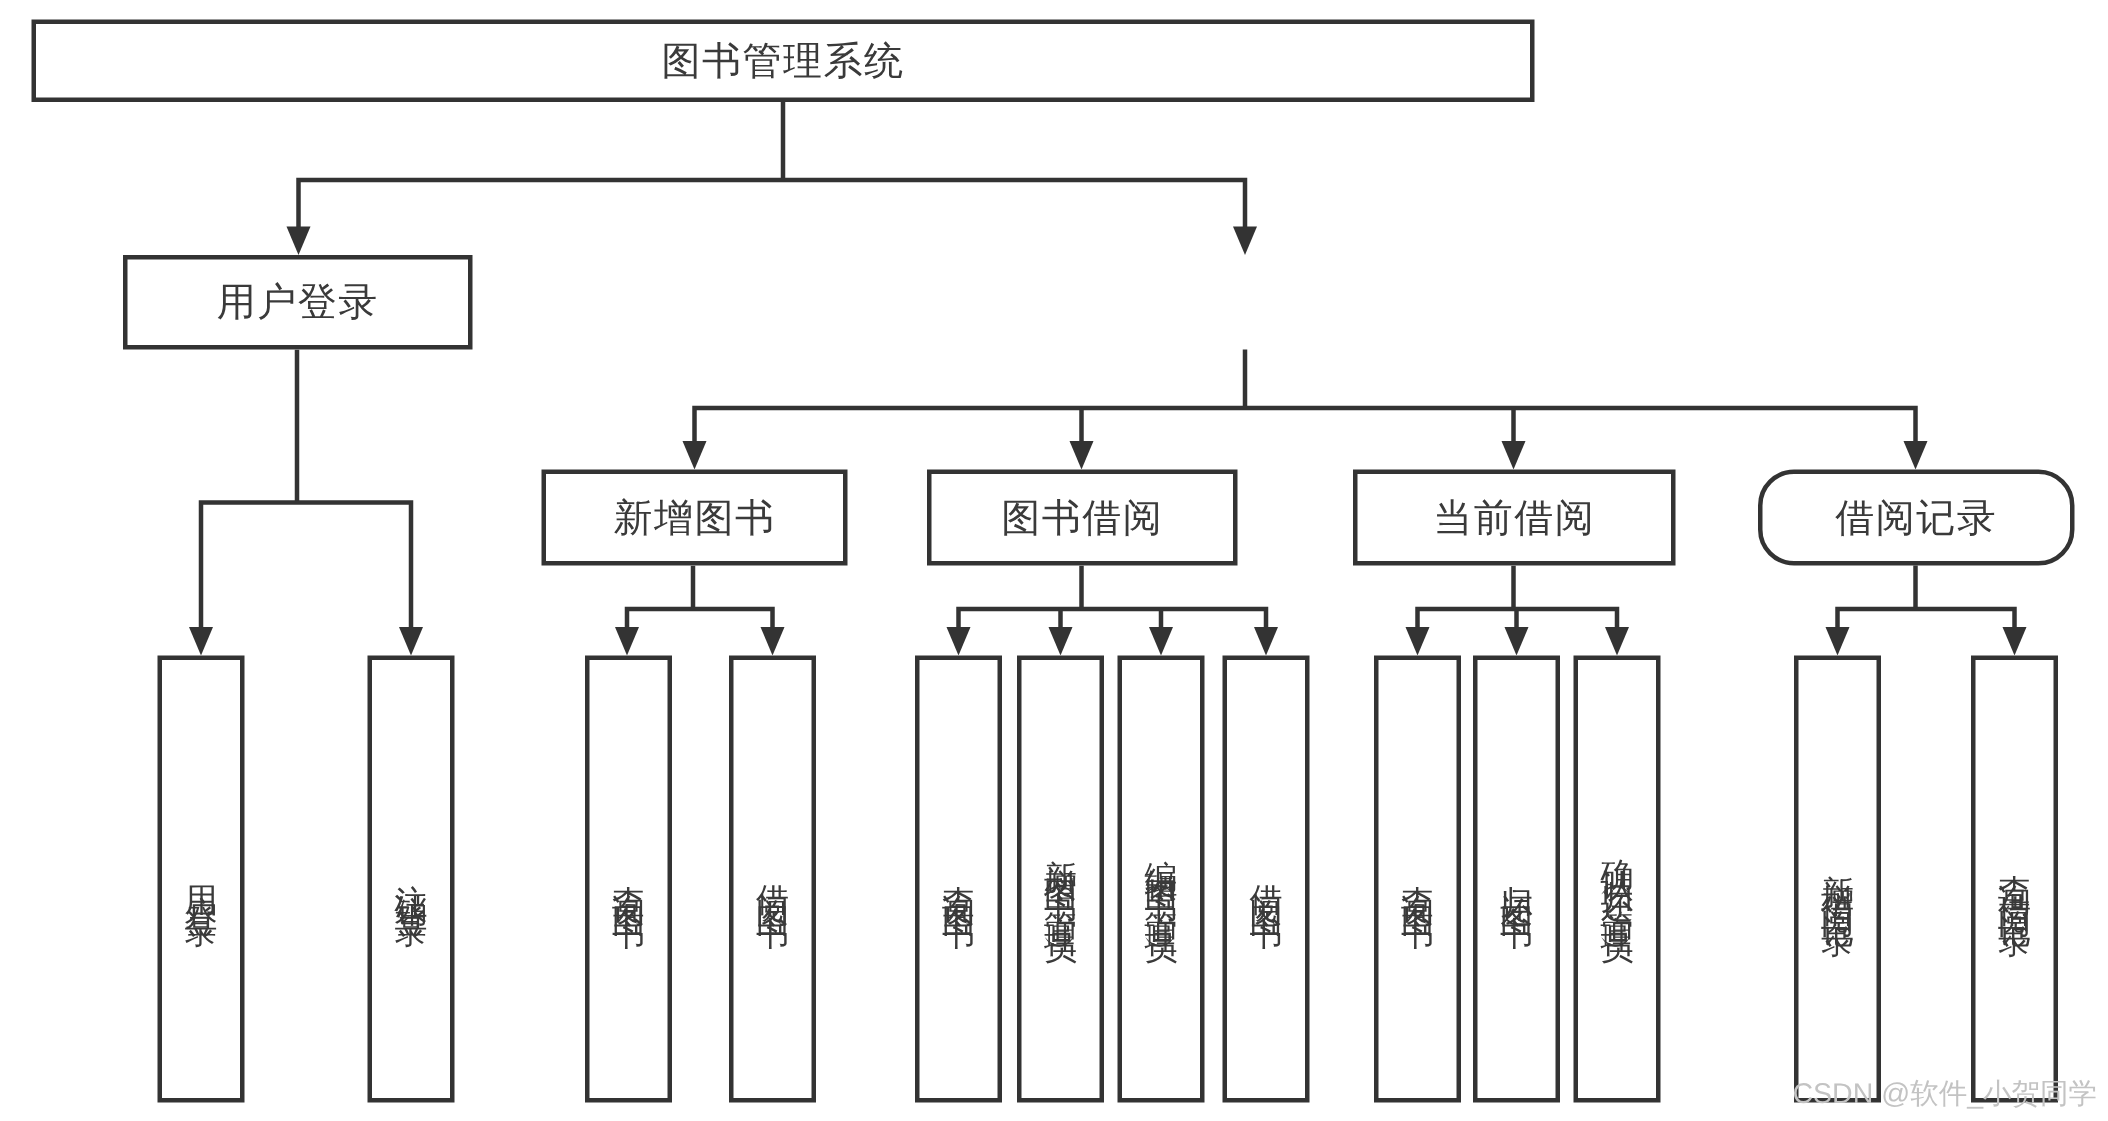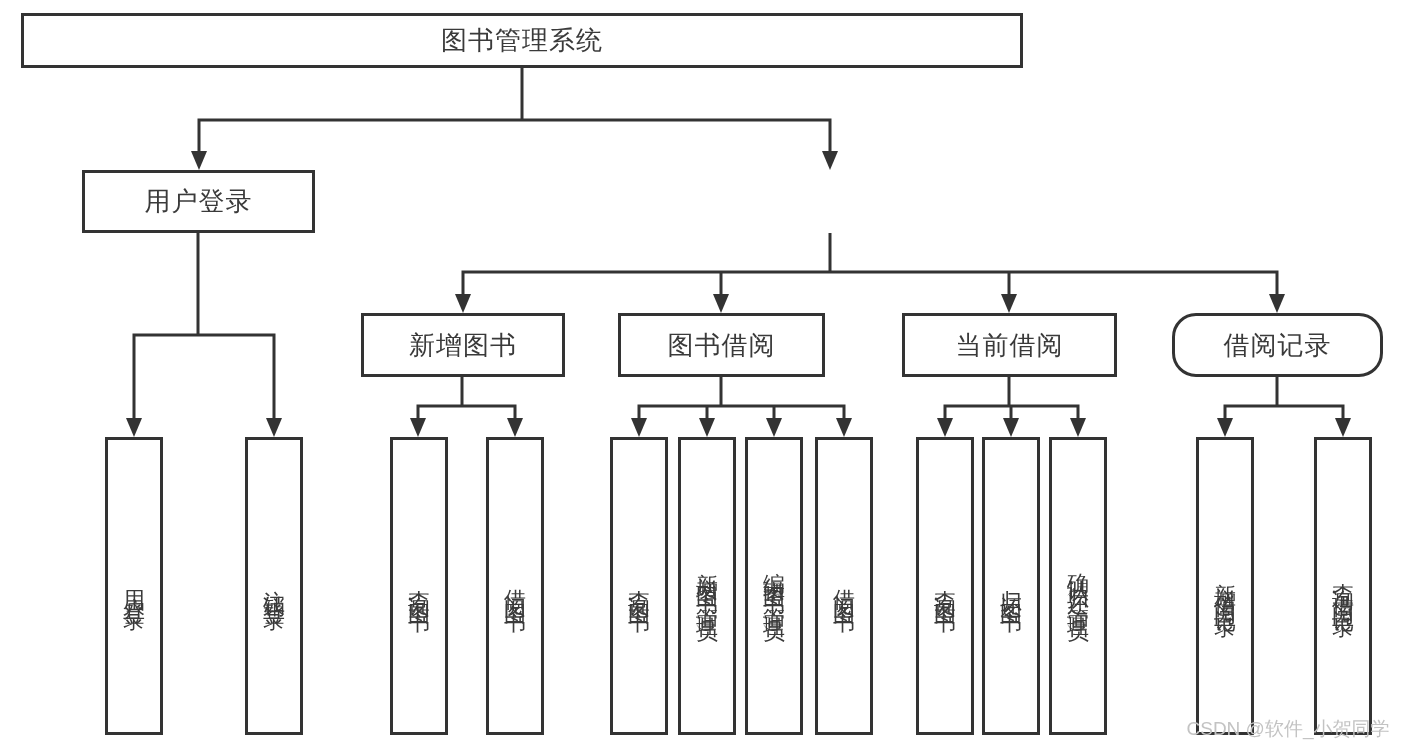--- a/index.html
+++ b/index.html
@@ -50,21 +50,21 @@
     white-space: nowrap;
   }
   .watermark {
     position: absolute;
     left: 1178px;
     top: 716px;
     width: 220px;
     font-size: 19px;
     color: #c3c3c3;
     white-space: nowrap;
-    text-align: center;
+    text-align: right;
   }
 </style>
 </head>
 <body>
 
 <div class="canvas">
 
   <svg class="connectors" width="1405" height="747" viewBox="0 0 1405 747">
     <g stroke="#333333" stroke-width="3" fill="none">
 

